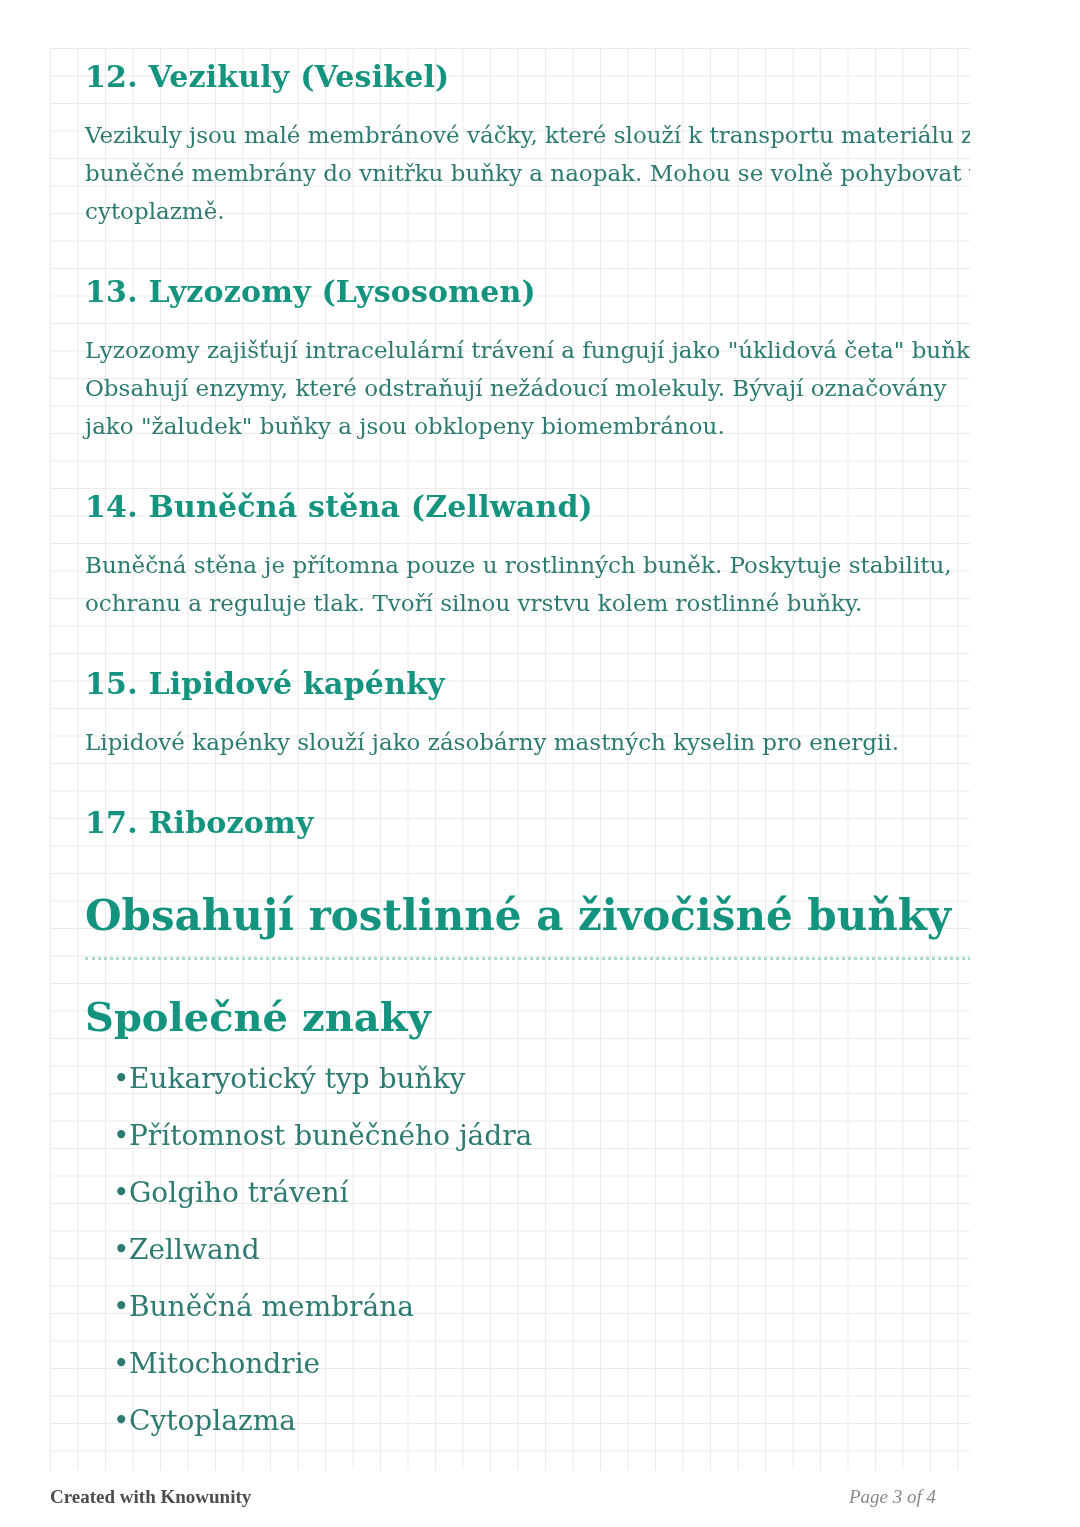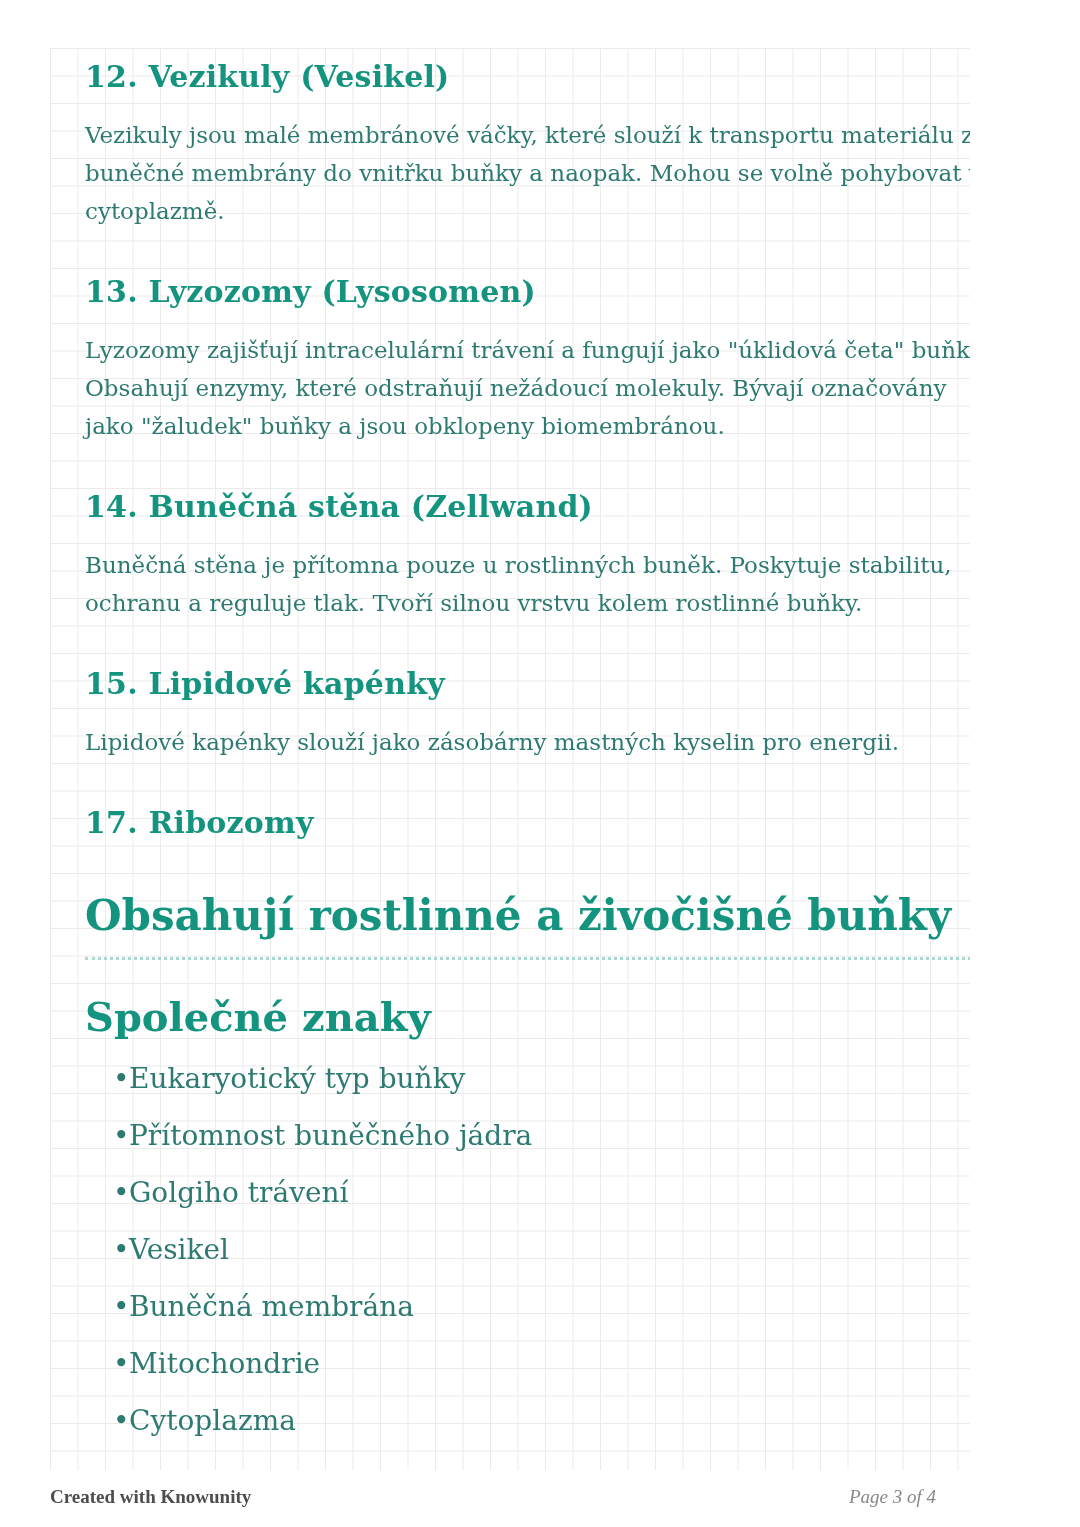--- a/index.html
+++ b/index.html
@@ -127,21 +127,21 @@
     <h2 class="section-h">17. Ribozomy</h2>
 
     <h1 class="main-title">Obsahují rostlinné a živočišné buňky</h1>
 
     <h2 class="sub-h">Společné znaky</h2>
 
     <ul class="traits">
       <li><span class="bullet">•</span><span>Eukaryotický typ buňky</span></li>
       <li><span class="bullet">•</span><span>Přítomnost buněčného jádra</span></li>
       <li><span class="bullet">•</span><span>Golgiho trávení</span></li>
-      <li><span class="bullet">•</span><span>Vesikel</span></li>
+      <li><span class="bullet">•</span><span>Zellwand</span></li>
       <li><span class="bullet">•</span><span>Buněčná membrána</span></li>
       <li><span class="bullet">•</span><span>Mitochondrie</span></li>
       <li><span class="bullet">•</span><span>Cytoplazma</span></li>
     </ul>
   </div>
 
   <div class="footer">
     <span class="brand">Created with Knowunity</span>
     <span class="pageno">Page 3 of 4</span>
   </div>

